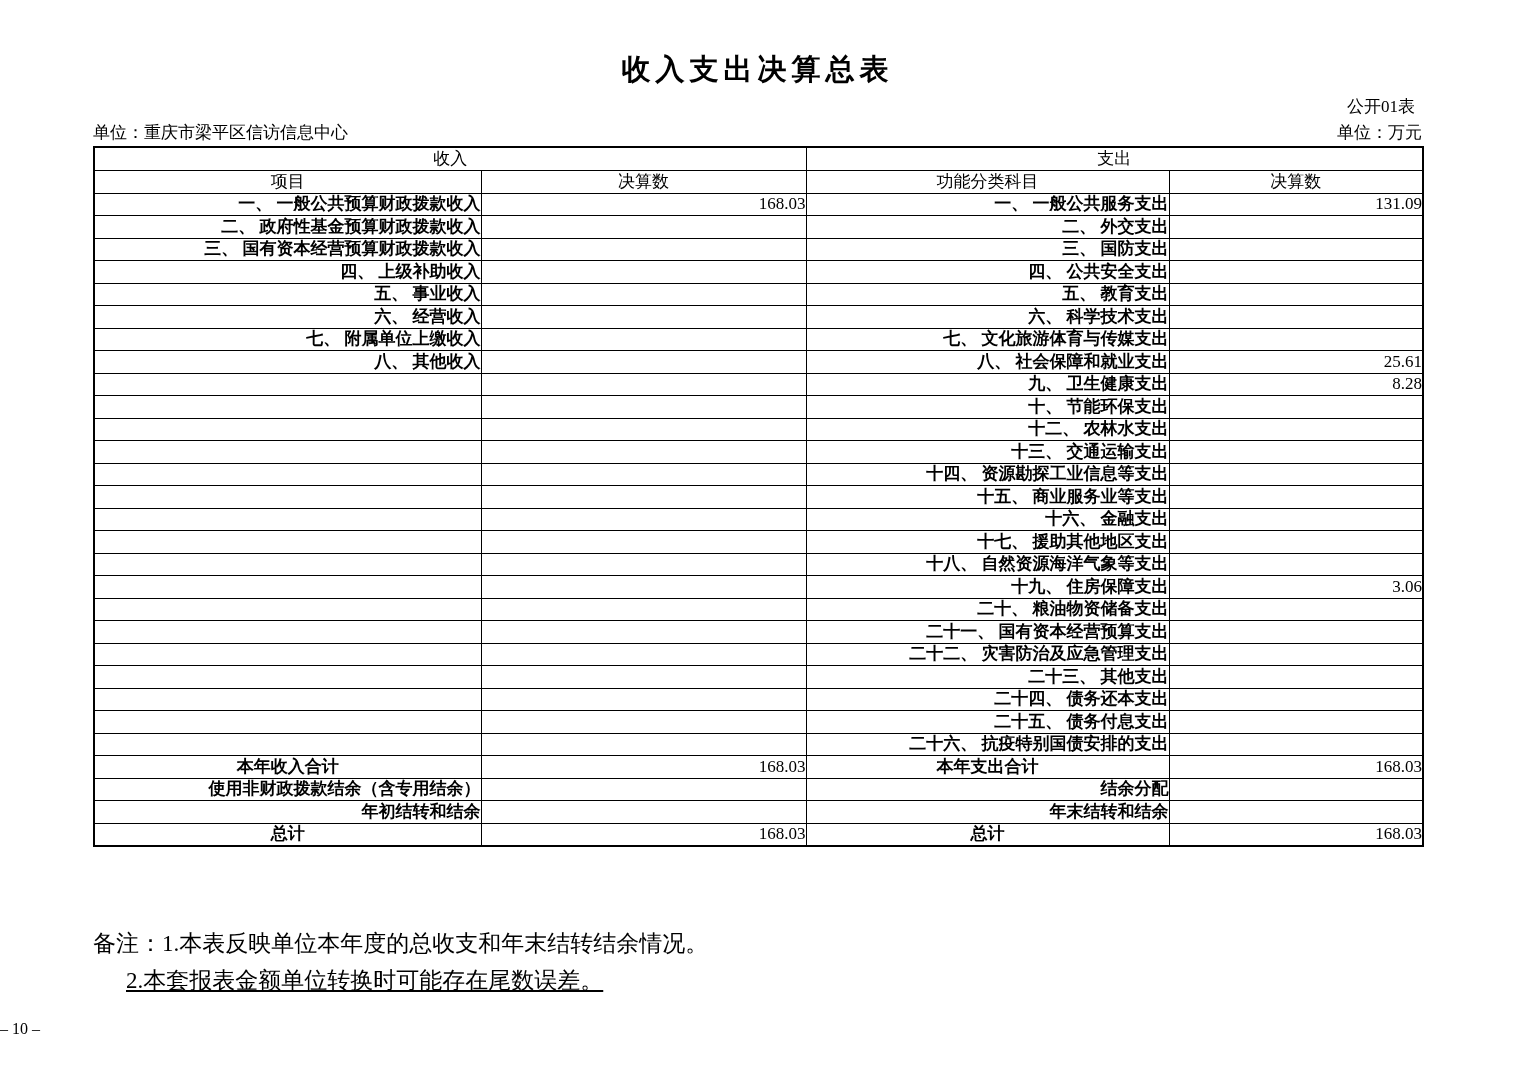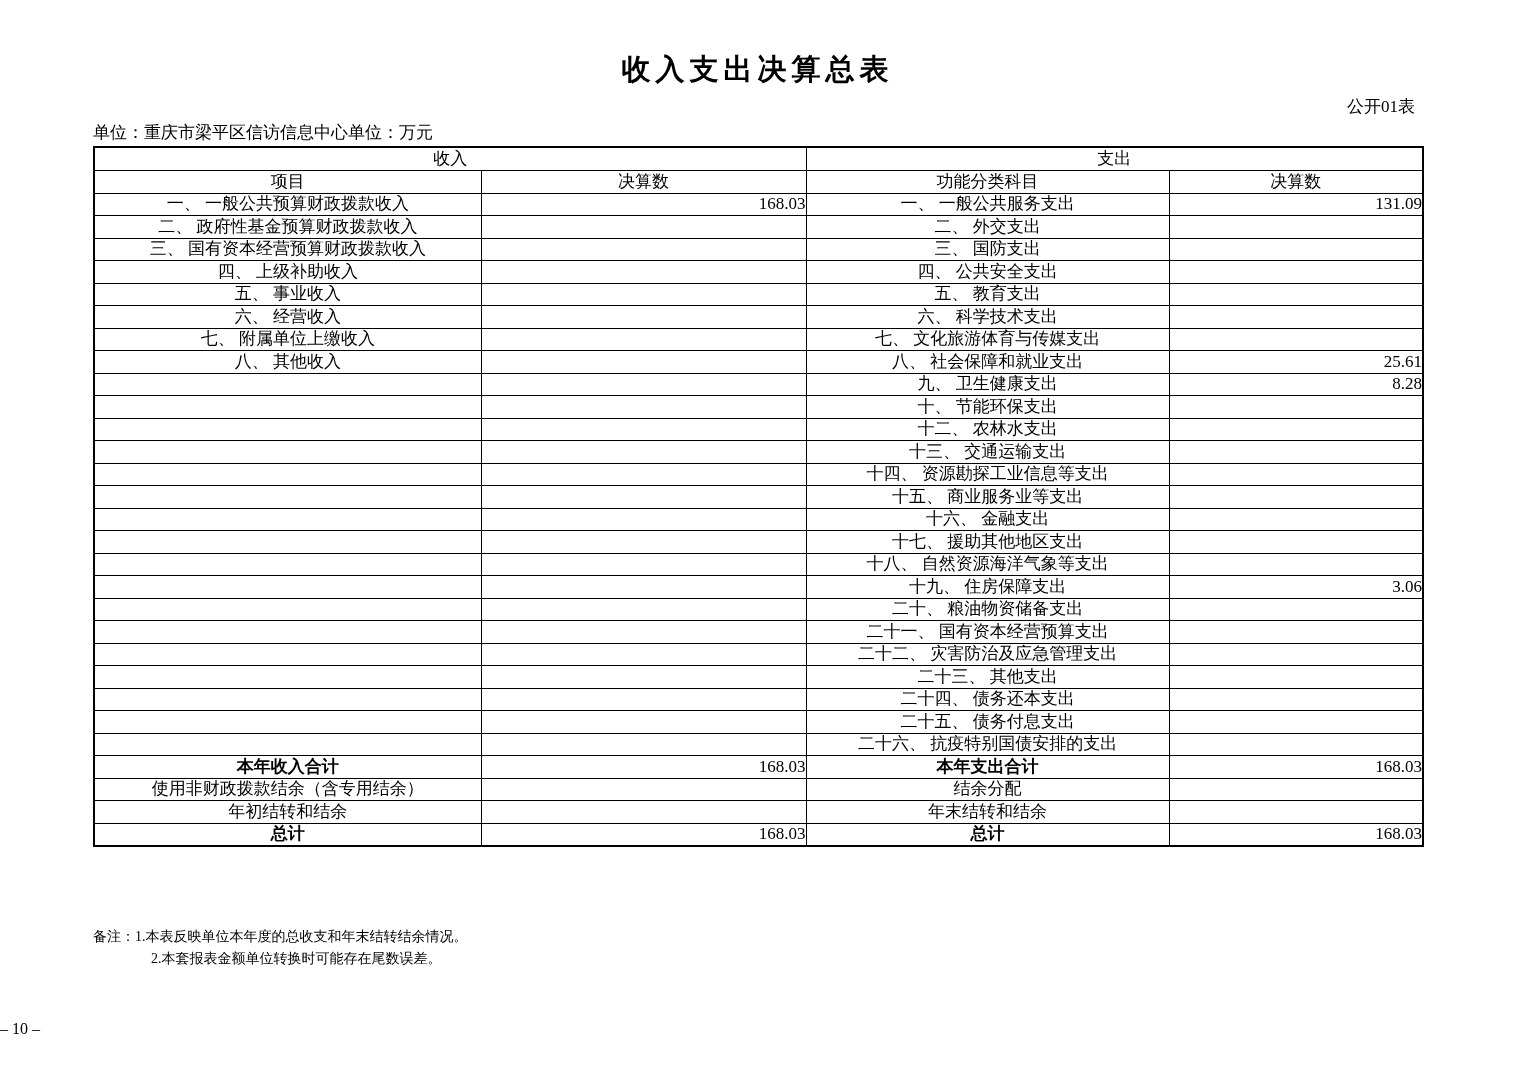--- a/index.html
+++ b/index.html
@@ -15,45 +15,45 @@
     position: absolute; top: 50px; left: 0; width: 100%;
     text-align: center; font-size: 29px; font-weight: bold;
     letter-spacing: 5px;
   }
   .table-code {
     position: absolute; top: 95px; left: 86px; width: 1329px;
     text-align: right; font-size: 17px;
   }
   .meta-row {
     position: absolute; top: 121px; left: 93px; width: 1329px;
-    display: flex; font-size: 17px;
+    display: flex; justify-content: space-between; font-size: 17px;
   }
 
   table.main-table {
     position: absolute; top: 146px; left: 93px; width: 1329px;
     border-collapse: collapse; table-layout: fixed;
     border: 2px solid #000;
   }
   table.main-table th, table.main-table td {
     border: 1px solid #000;
     font-size: 17px; line-height: 1.05;
     padding: 0; height: 22.5px;
     overflow: hidden; white-space: nowrap;
     vertical-align: middle;
   }
   table.main-table th { font-weight: normal; text-align: center; height: 23px; }
-  td.cell-label   { text-align: center;  padding-left: 3px;  font-weight: normal; }
+  td.cell-label   { text-align: right;  padding-left: 3px;  font-weight: bold; }
   td.cell-amount  { text-align: right; padding-right: 3px; font-weight: normal; }
   td.cell-center  { text-align: center; font-weight: bold; margin-left: 28px; }
 
   .notes {
     position: absolute; top: 926px; left: 93px; width: 900px;
-    font-size: 14px; line-height: 1.6;
-  }
-  .notes .note-line-2 { margin-left: 58px; }
+    font-size: 23px; line-height: 1.6;
+  }
+  .notes .note-line-2 { margin-left: 33px; text-decoration: underline; }
 
   .page-number {
     position: absolute; top: 1020px; left: 0; width: 100%;
     text-align: left; font-size: 16px;
   }
 </style>
 </head>
 <body>
 
 <div class="page">

